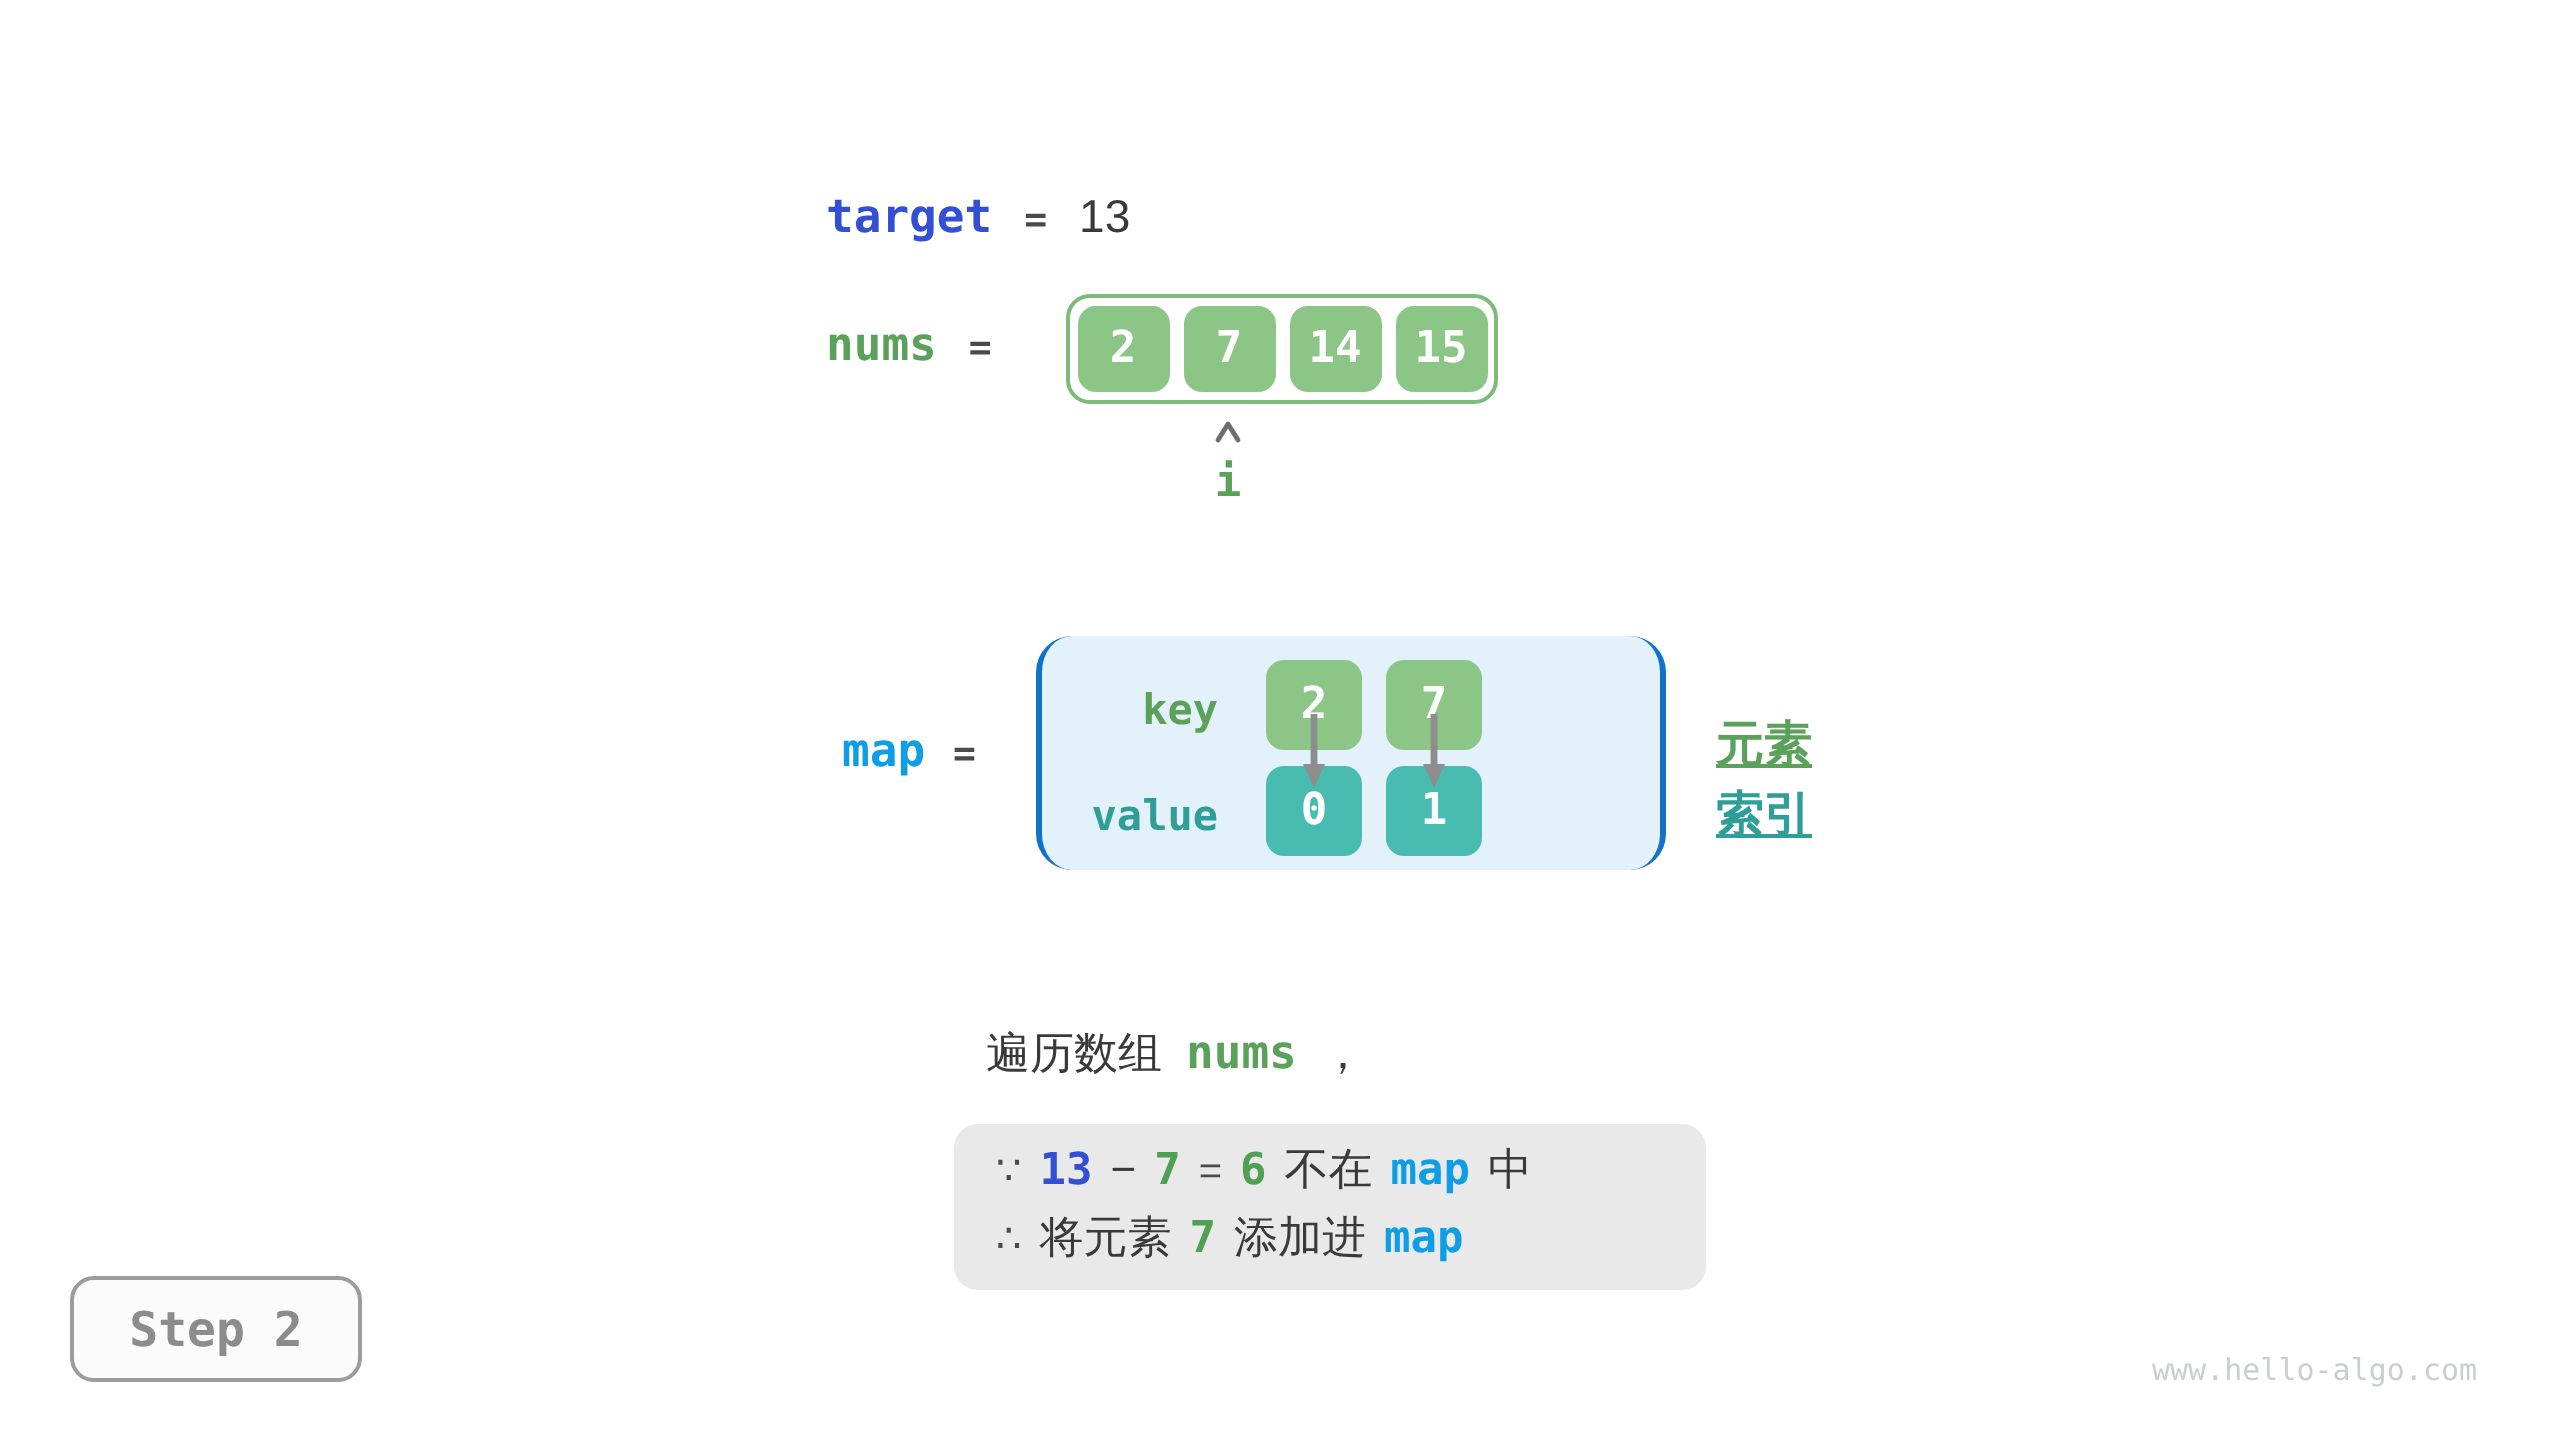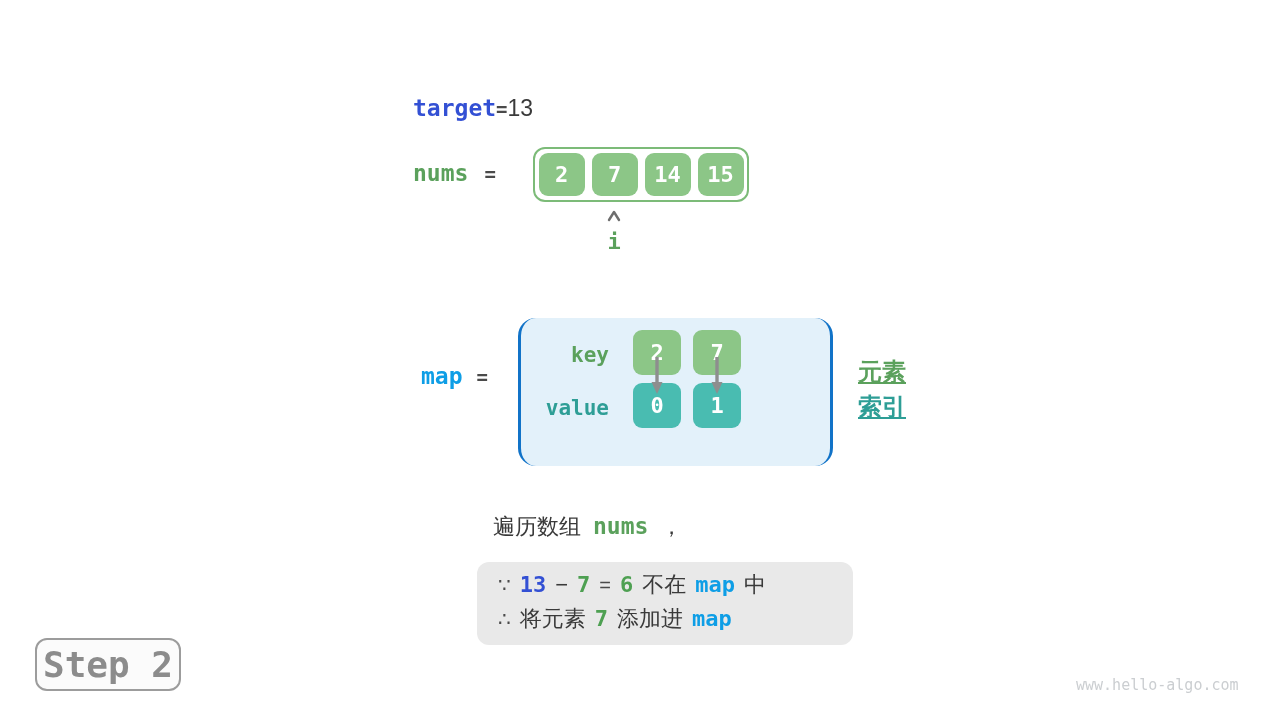--- a/index.html
+++ b/index.html
@@ -13,37 +13,37 @@
   .c-indigo{color:#3350D4;}
   .c-azure{color:#0E9EE6;}
   .c-green{color:#5BA15C;}
   .c-teal{color:#2E9E96;}
   .c-dark{color:#3A3A3A;}
 
   .code-label{font-size:23px;}
   .eq{font-family:"DejaVu Sans Mono",monospace;font-weight:bold;font-size:19px;color:#4A4A4A;}
 
   
-  .target-row{left:413px;top:95px;gap:0;}
+  .target-row{left:413px;top:95px;gap:16px;}
   .target-value{font-size:23px;color:#3A3A3A;}
 
   
   .nums-label-row{left:413px;top:160px;gap:16px;}
   .nums-array{left:533px;top:147px;width:216px;height:55px;background:#ffffff;
               border:2px solid #7CBB78;border-radius:12px;box-sizing:border-box;
               display:flex;align-items:center;justify-content:center;gap:7px;}
   .cell{width:46px;height:43px;background:#8CC687;border-radius:9px;color:#ffffff;
         font-family:"DejaVu Sans Mono",monospace;font-weight:bold;font-size:22px;
         display:flex;align-items:center;justify-content:center;}
   .pointer-icon{left:604px;top:209px;}
   .i-label{left:604px;top:229px;width:20px;text-align:center;font-size:22px;}
 
   
   .map-label-row{left:421px;top:363px;gap:14px;}
-  .map-box{left:518px;top:318px;width:315px;height:148px;background:#E3F1FA;
+  .map-box{left:518px;top:318px;width:315px;height:117px;background:#E3F1FA;
            border-left:3px solid #1173C8;border-right:3px solid #1173C8;
            border-radius:18px;box-sizing:border-box;}
   .map-kv-label{width:66px;text-align:right;font-size:21px;}
   .key-label{left:22px;top:25px;}
   .value-label{left:22px;top:78px;}
   .kvbox{width:48px;height:45px;border-radius:9px;color:#ffffff;
          font-family:"DejaVu Sans Mono",monospace;font-weight:bold;font-size:22px;
          display:flex;align-items:center;justify-content:center;}
   .kbox{background:#8CC687;top:12px;}
   .vbox{background:#49BCB1;top:65px;}
@@ -65,21 +65,21 @@
   .tk-plain{color:#3A3A3A;}
   .tk-dim{color:#4A4A4A;font-size:20px;}
   .tk-indigo{color:#3350D4;font-family:"DejaVu Sans Mono",monospace;font-weight:bold;}
   .tk-green{color:#4EA052;font-family:"DejaVu Sans Mono",monospace;font-weight:bold;}
   .tk-azure{color:#0E9EE6;font-family:"DejaVu Sans Mono",monospace;font-weight:bold;}
 
   
   .step-box{left:35px;top:638px;width:146px;height:53px;background:#FBFBFB;
             border:2px solid #9C9C9C;border-radius:12px;box-sizing:border-box;
             display:flex;align-items:center;justify-content:center;
-            color:#8C8C8C;font-size:36px;}
+            color:#8C8C8C;font-size:24px;}
   .watermark{left:1076px;top:676px;font-family:"DejaVu Sans Mono",monospace;
              font-size:15px;color:#CBCED1;}
 </style>
 </head>
 <body>
 
 <div class="stage">
 
   <div class="abs flexb target-row">
     <span class="mono code-label c-indigo">target</span>

